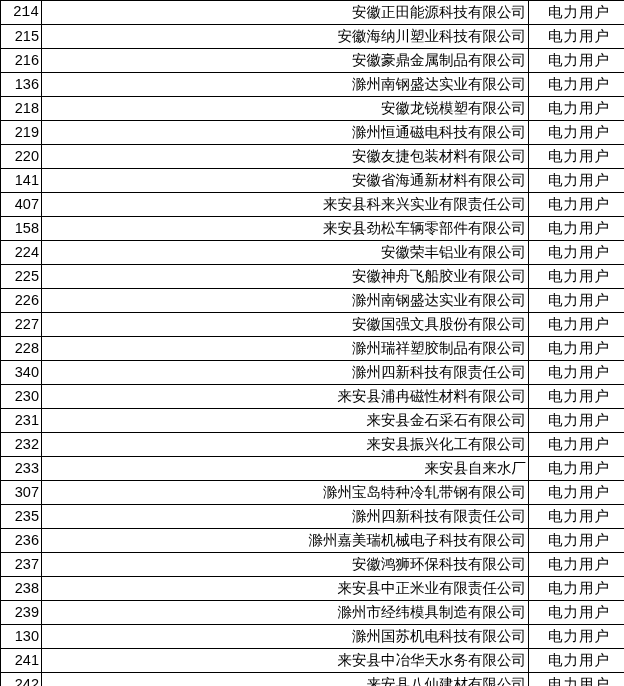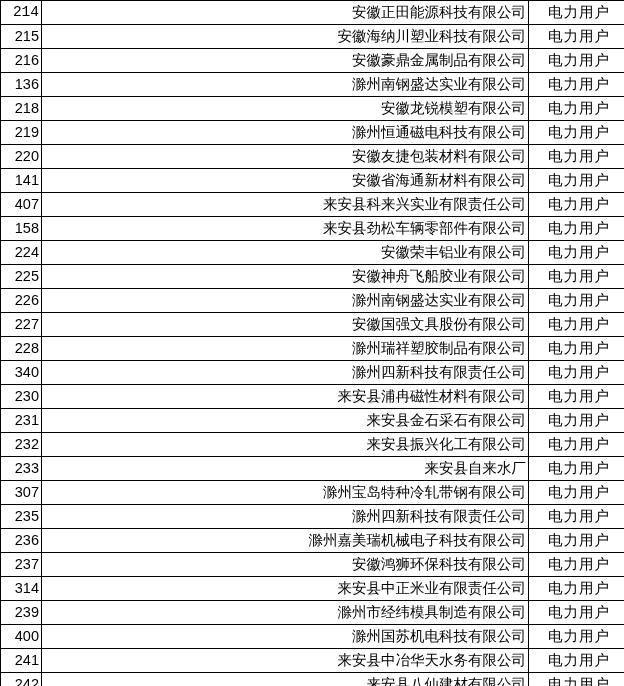--- a/index.html
+++ b/index.html
@@ -174,31 +174,31 @@
         <td class="col-index">236</td>
         <td class="col-name">滁州嘉美瑞机械电子科技有限公司</td>
         <td class="col-type">电力用户</td>
       </tr>
       <tr>
         <td class="col-index">237</td>
         <td class="col-name">安徽鸿狮环保科技有限公司</td>
         <td class="col-type">电力用户</td>
       </tr>
       <tr>
-        <td class="col-index">314</td>
+        <td class="col-index">238</td>
         <td class="col-name">来安县中正米业有限责任公司</td>
         <td class="col-type">电力用户</td>
       </tr>
       <tr>
         <td class="col-index">239</td>
         <td class="col-name">滁州市经纬模具制造有限公司</td>
         <td class="col-type">电力用户</td>
       </tr>
       <tr>
-        <td class="col-index">400</td>
+        <td class="col-index">130</td>
         <td class="col-name">滁州国苏机电科技有限公司</td>
         <td class="col-type">电力用户</td>
       </tr>
       <tr>
         <td class="col-index">241</td>
         <td class="col-name">来安县中冶华天水务有限公司</td>
         <td class="col-type">电力用户</td>
       </tr>
       <tr>
         <td class="col-index">242</td>

